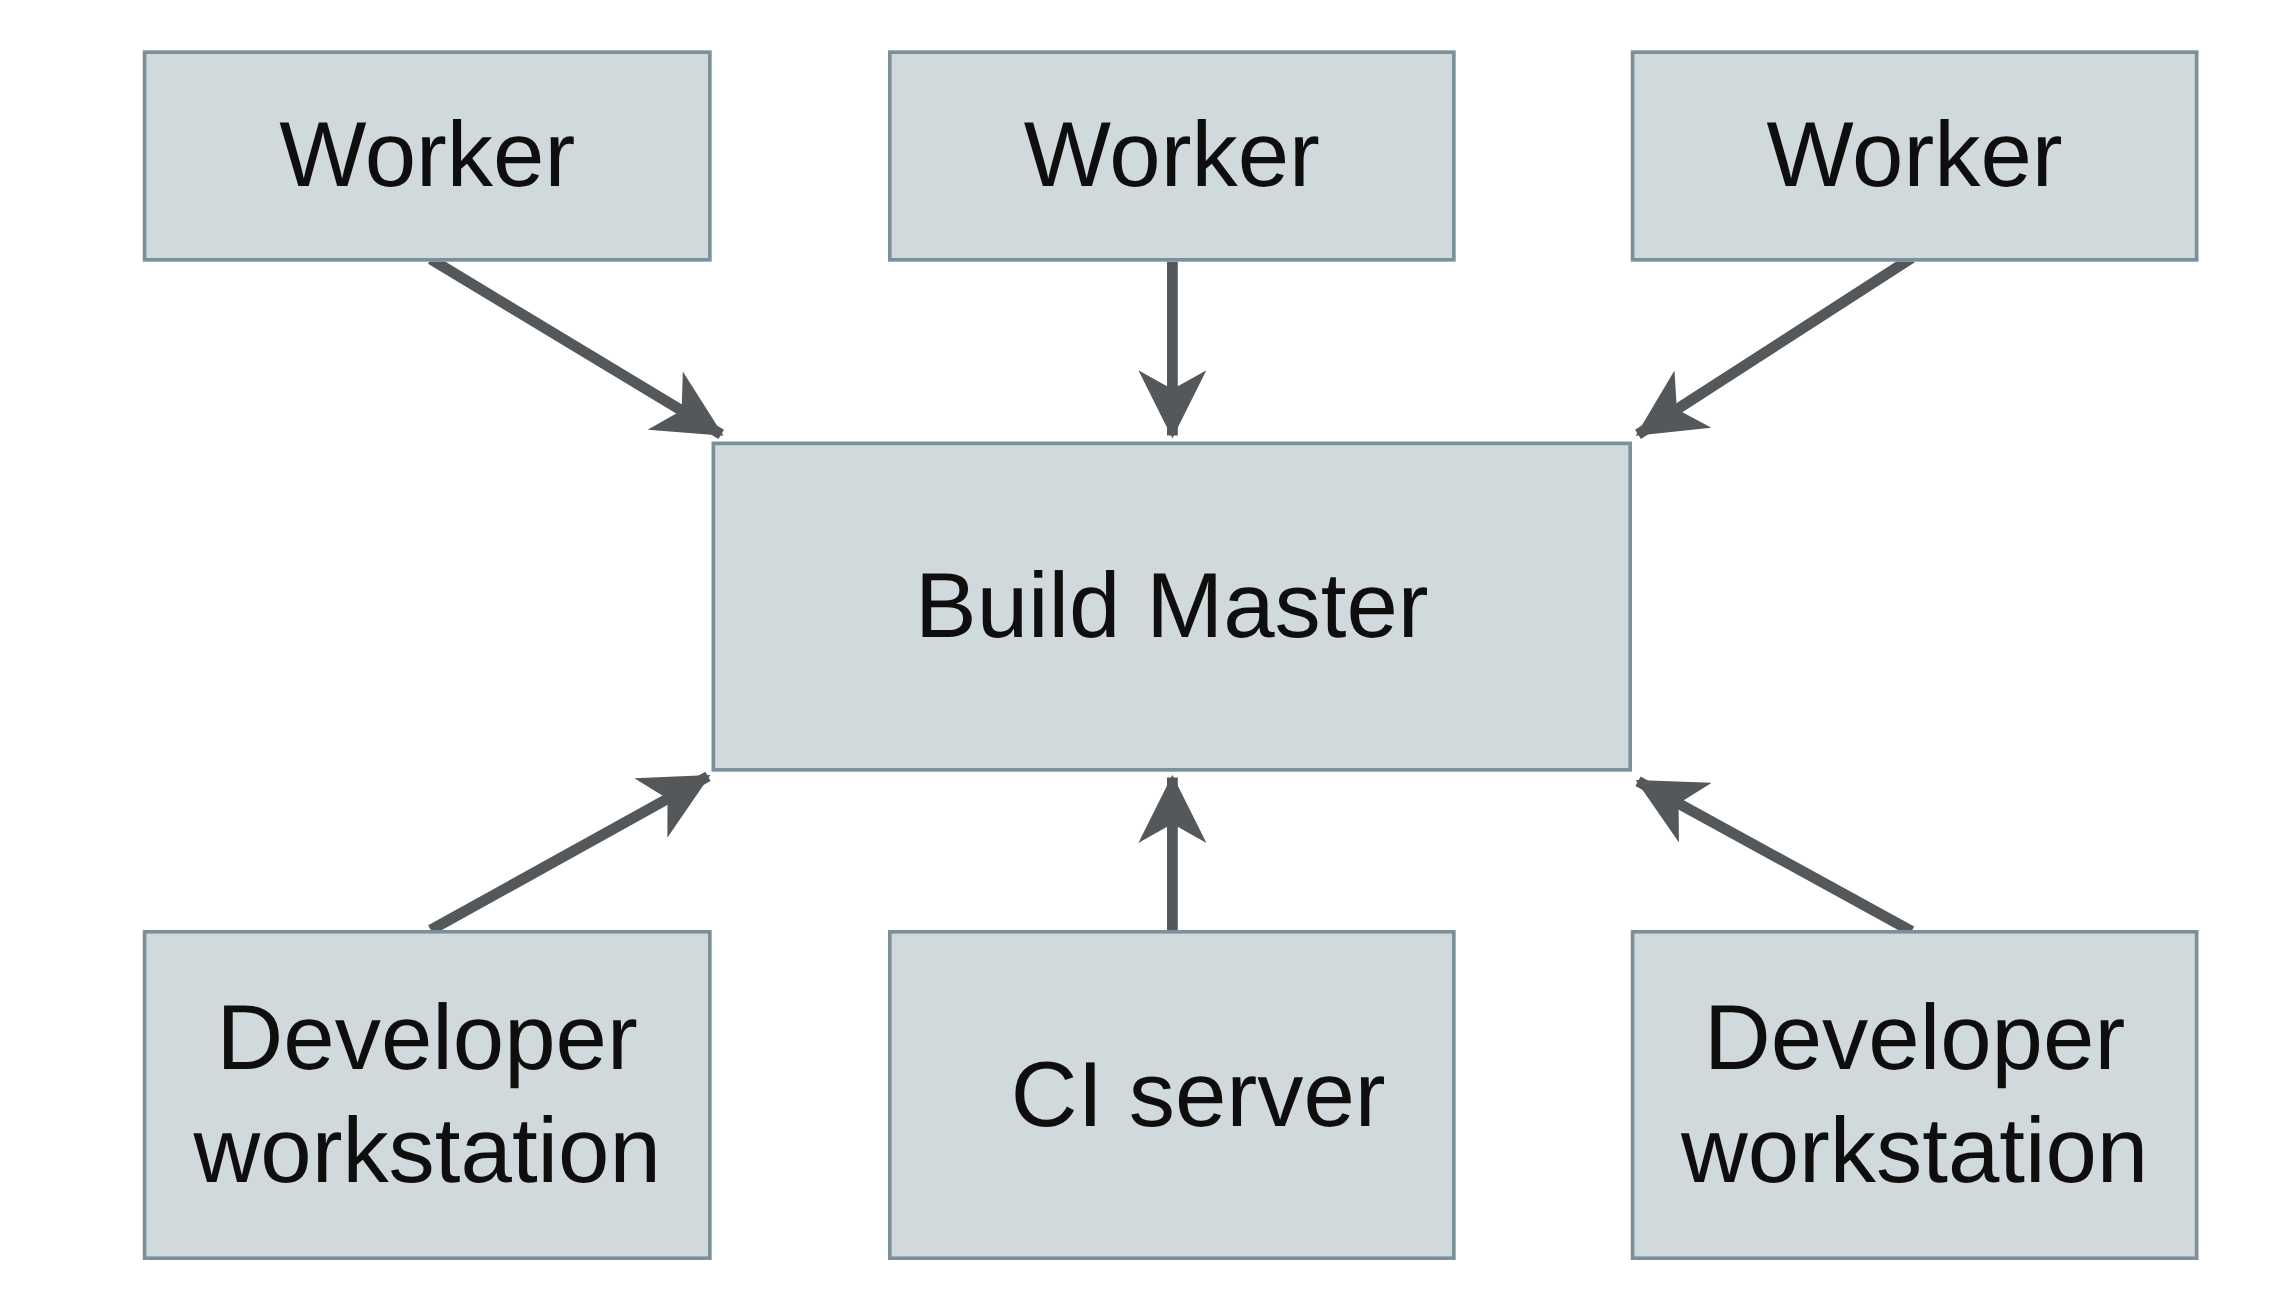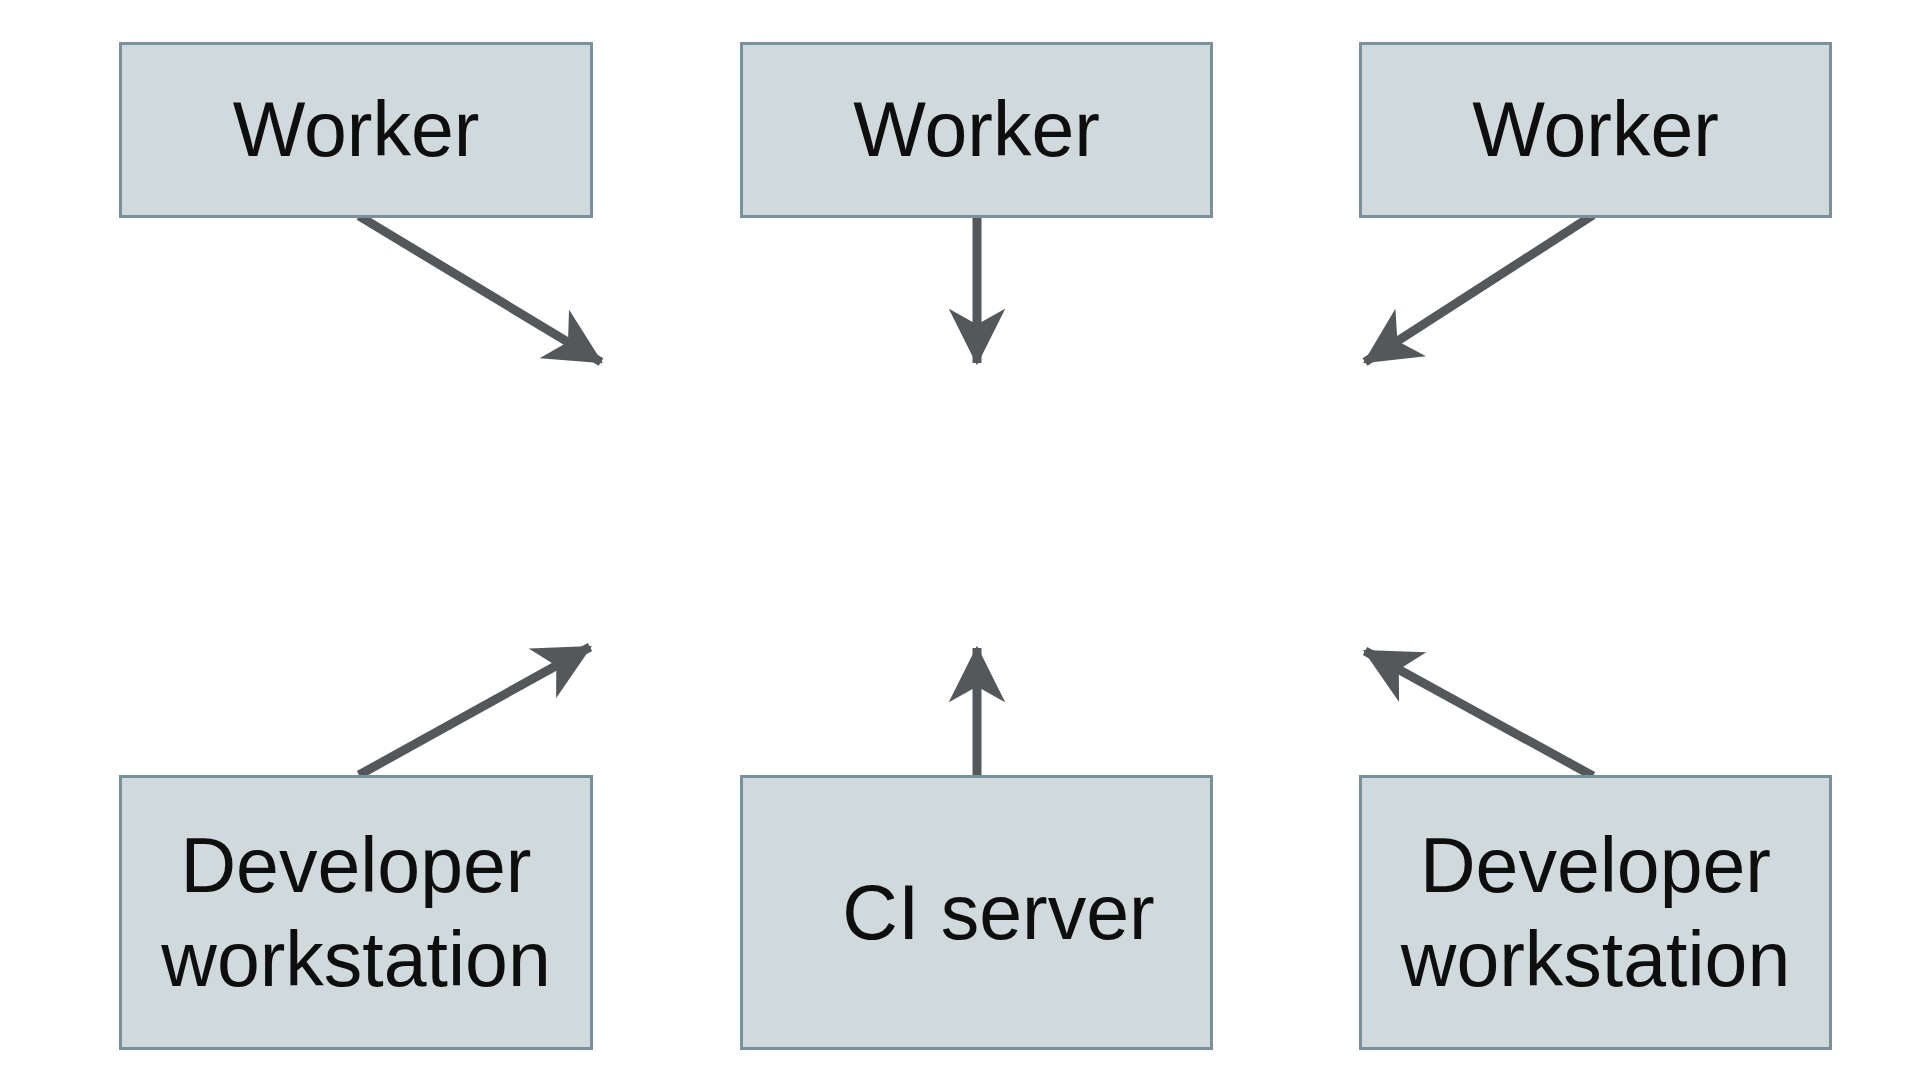--- a/index.html
+++ b/index.html
@@ -64,20 +64,23 @@
   </div>
 
   <div class="node" style="left:740px;top:42px;width:473px;height:176px;">
     <span class="label">Worker</span>
   </div>
 
   <div class="node" style="left:1359px;top:42px;width:473px;height:176px;">
     <span class="label">Worker</span>
   </div>
 
+  <div class="node" style="left:593px;top:368px;width:767px;height:275px;">
+    <span class="label">Build Master</span>
+  </div>
 
   <div class="node" style="left:119px;top:775px;width:474px;height:275px;">
     <span class="label">Developer
 workstation</span>
   </div>
 
   <div class="node" style="left:740px;top:775px;width:473px;height:275px;padding-left:44px;">
     <span class="label">CI server</span>
   </div>
 

